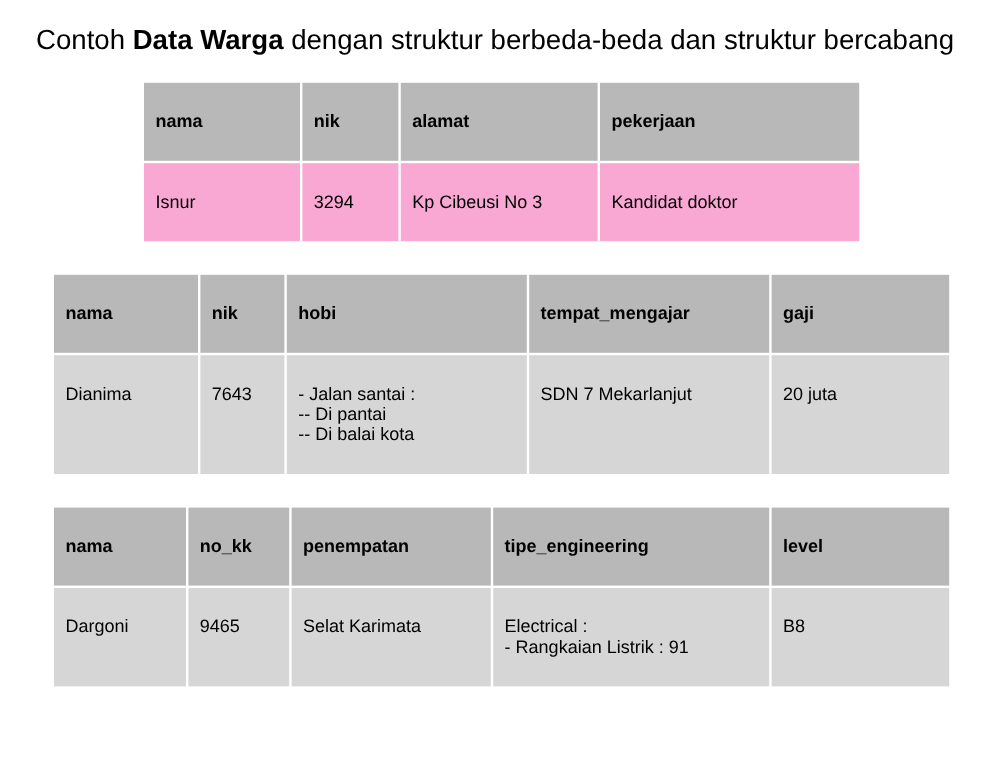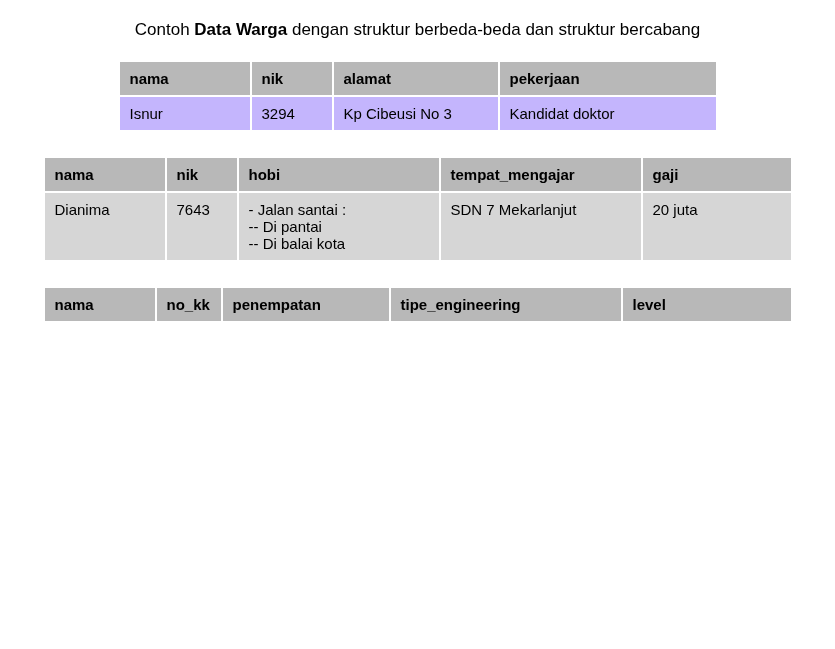--- a/index.html
+++ b/index.html
@@ -7,47 +7,46 @@
       font-family: Arial, Helvetica, sans-serif;
       font-size: 16px;
       color: #000;
       background: #fff;
       margin: 0;
       padding: 20px 30px;
       width: 835px;
     }
     .title {
       margin: 0 0 20px 0;
-      font-size: 17px;
+      font-size: 23px;
       font-weight: normal;
-      text-align: center;
     }
     .title .bold { font-weight: bold; }
     table {
       border-collapse: separate;
       border-spacing: 2px;
       margin: 0 auto 24px auto;
       background: #fff;
     }
     .t1 { width: 600px; }
     .t2 { width: 750px; }
     .t3 { width: 750px; }
     th, td {
       text-align: left;
       vertical-align: top;
-      padding: 8px 10px;
+      padding: 24px 10px;
       font-size: 15px;
     }
     th {
       background: #b8b8b8;
       font-weight: bold;
     }
     tbody tr:nth-child(odd) td  { background: #e9e9e9; }
     tbody tr:nth-child(even) td { background: #e9e9e9; }
-    .t1 tbody tr:nth-child(1) td { background: #c4b5fd; }
+    .t1 tbody tr:nth-child(1) td { background: #f9a8d4; }
     .t1 tbody tr:nth-child(2) td { background: #ececec; }
     .t2 tbody tr:nth-child(1) td { background: #d6d6d6; }
     .t2 tbody tr:nth-child(2) td { background: #b91c1c; }
     .t3 tbody tr:nth-child(1) td { background: #d6d6d6; }
     .t3 tbody tr:nth-child(2) td { background: #eaeaea; }
     .hobi-line, .eng-line { display: block; white-space: pre; }
   </style>
 </head>
 <body>
 
@@ -96,21 +95,31 @@
       <td>SDN 7 Mekarlanjut</td>
       <td>20 juta</td>
     </tr>
   </tbody>
 </table>
 
 <table class="t3">
   <thead>
     <tr>
       <th style="width:110px">nama</th>
-      <th style="width:64px">no_kk</th>
+      <th style="width:84px">no_kk</th>
       <th style="width:166px">penempatan</th>
       <th style="width:230px">tipe_engineering</th>
       <th>level</th>
     </tr>
   </thead>
   <tbody>
+    <tr>
+      <td>Dargoni</td>
+      <td>9465</td>
+      <td>Selat Karimata</td>
+      <td>
+        <span class="eng-line">Electrical :</span>
+        <span class="eng-line">- Rangkaian Listrik : 91</span>
+      </td>
+      <td>B8</td>
+    </tr>
   </tbody>
 </table>
 
 </body></html>

